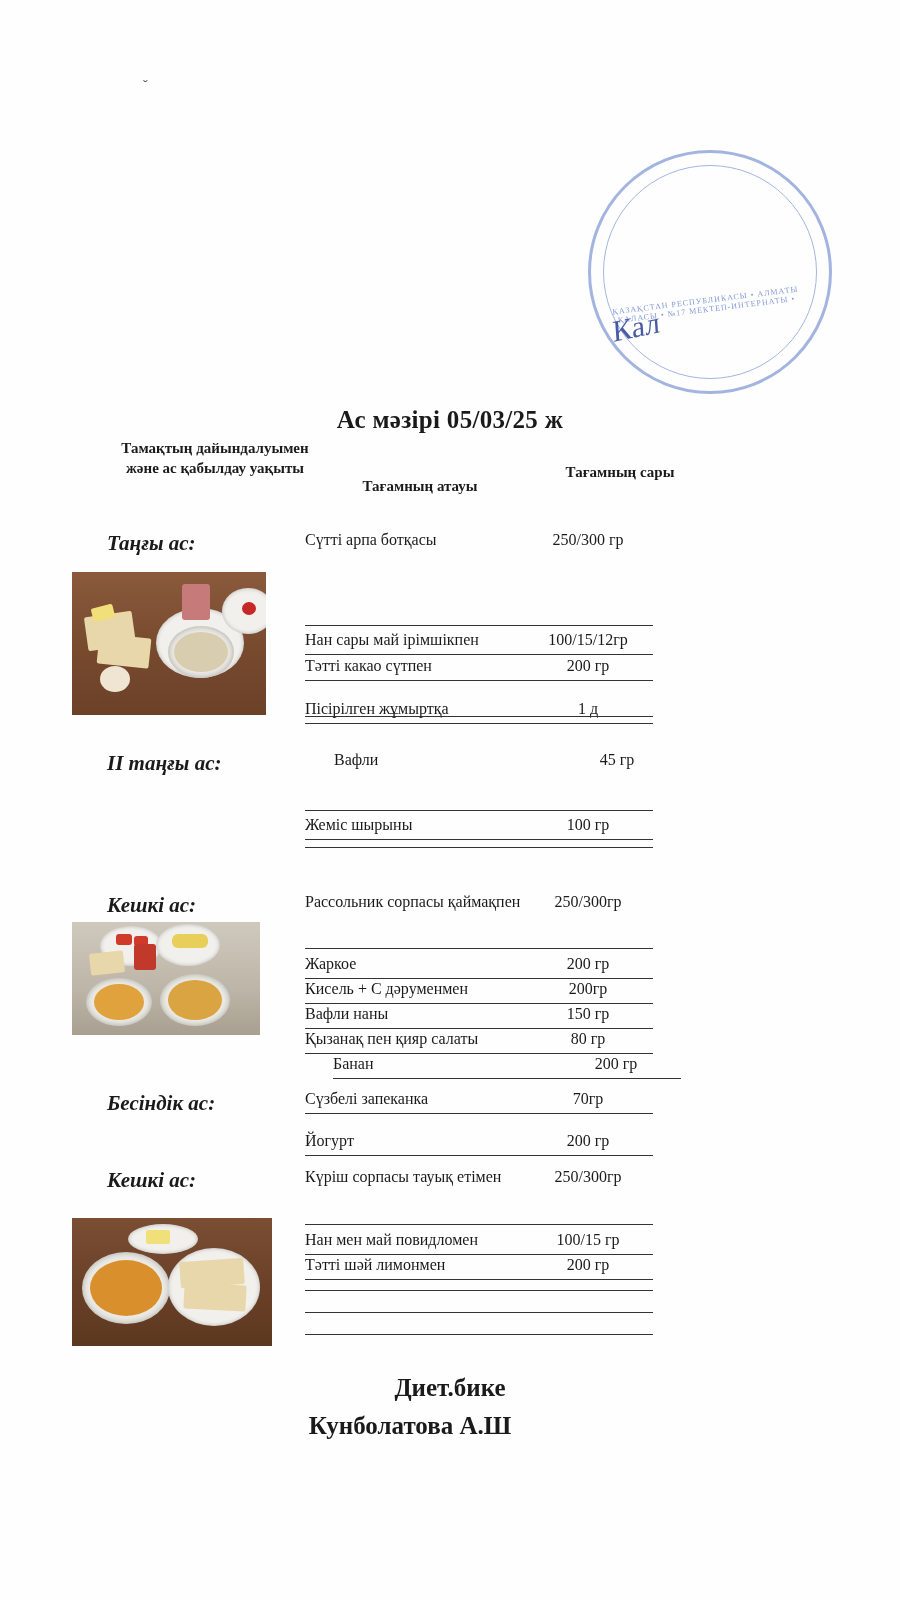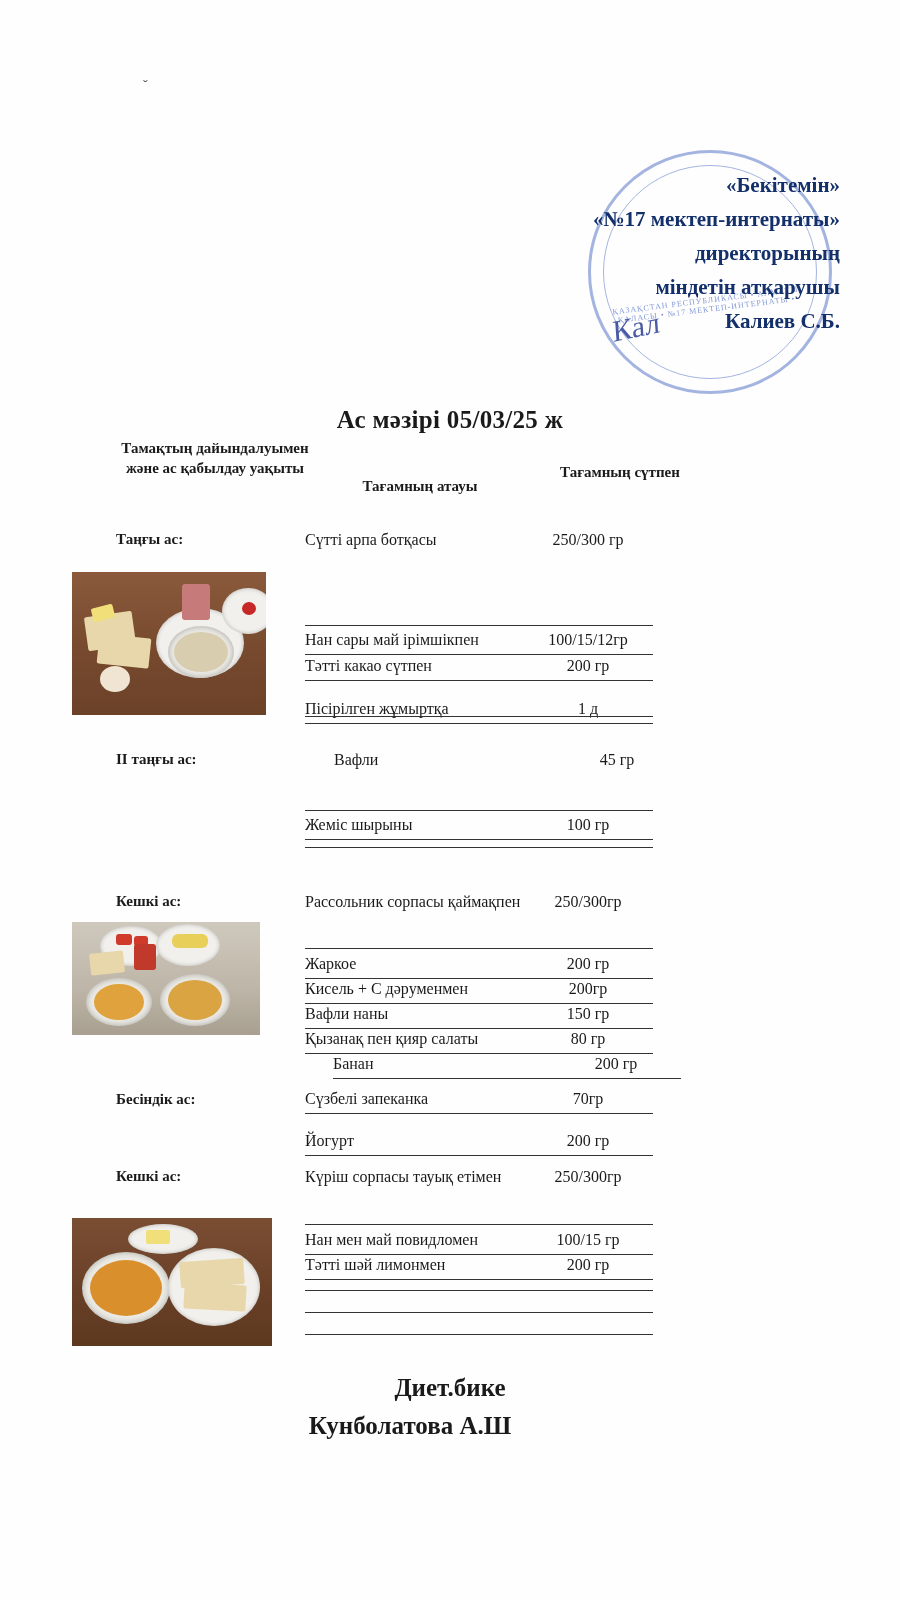--- a/index.html
+++ b/index.html
@@ -122,24 +122,25 @@
     width: 180px;
     text-align: center;
     font-size: 15px;
     font-weight: bold;
     line-height: 20px;
   }
 
   
   .meal-label {
     position: absolute;
-    left: 116px;
+    left: 107px;
     width: 190px;
-    font-size: 15px;
-    font-weight: bold;
+    font-size: 21px;
+    font-weight: bold;
+    font-style: italic;
   }
 
   
   .row {
     position: absolute;
     left: 305px;
     width: 348px;
     height: 26px;
     font-size: 16px;
   }
@@ -240,33 +241,26 @@
 <body>
 
 <div class="page">
 
   <div class="tick">ˇ</div>
 
   <div class="stamp"></div>
   <div class="stamp-text">ҚАЗАҚСТАН РЕСПУБЛИКАСЫ • АЛМАТЫ ҚАЛАСЫ • №17 МЕКТЕП-ИНТЕРНАТЫ •</div>
   <div class="signature">Кал</div>
 
-  <div class="approval">
-    <div>«Бекітемін»</div>
-    <div>«№17 мектеп-интернаты»</div>
-    <div>директорының</div>
-    <div>міндетін атқарушы</div>
-    <div>Калиев С.Б.</div>
-  </div>
 
   <div class="doc-title">Ас мәзірі 05/03/25 ж</div>
 
   <div class="col-head-time">Тамақтың дайындалуымен және ас қабылдау уақыты</div>
   <div class="col-head-name">Тағамның атауы</div>
-  <div class="col-head-out">Тағамның сүтпен</div>
+  <div class="col-head-out">Тағамның сары</div>
 
   <div class="meal-label" style="top:531px;">Таңғы ас:</div>
   <div class="meal-label" style="top:751px;">II таңғы ас:</div>
   <div class="meal-label" style="top:893px;">Кешкі ас:</div>
   <div class="meal-label" style="top:1091px;">Бесіндік ас:</div>
   <div class="meal-label" style="top:1168px;">Кешкі ас:</div>
 
   <div class="row" style="top:528px;">
     <span class="name">Сүтті арпа ботқасы</span>
     <span class="qty">250/300 гр</span>

